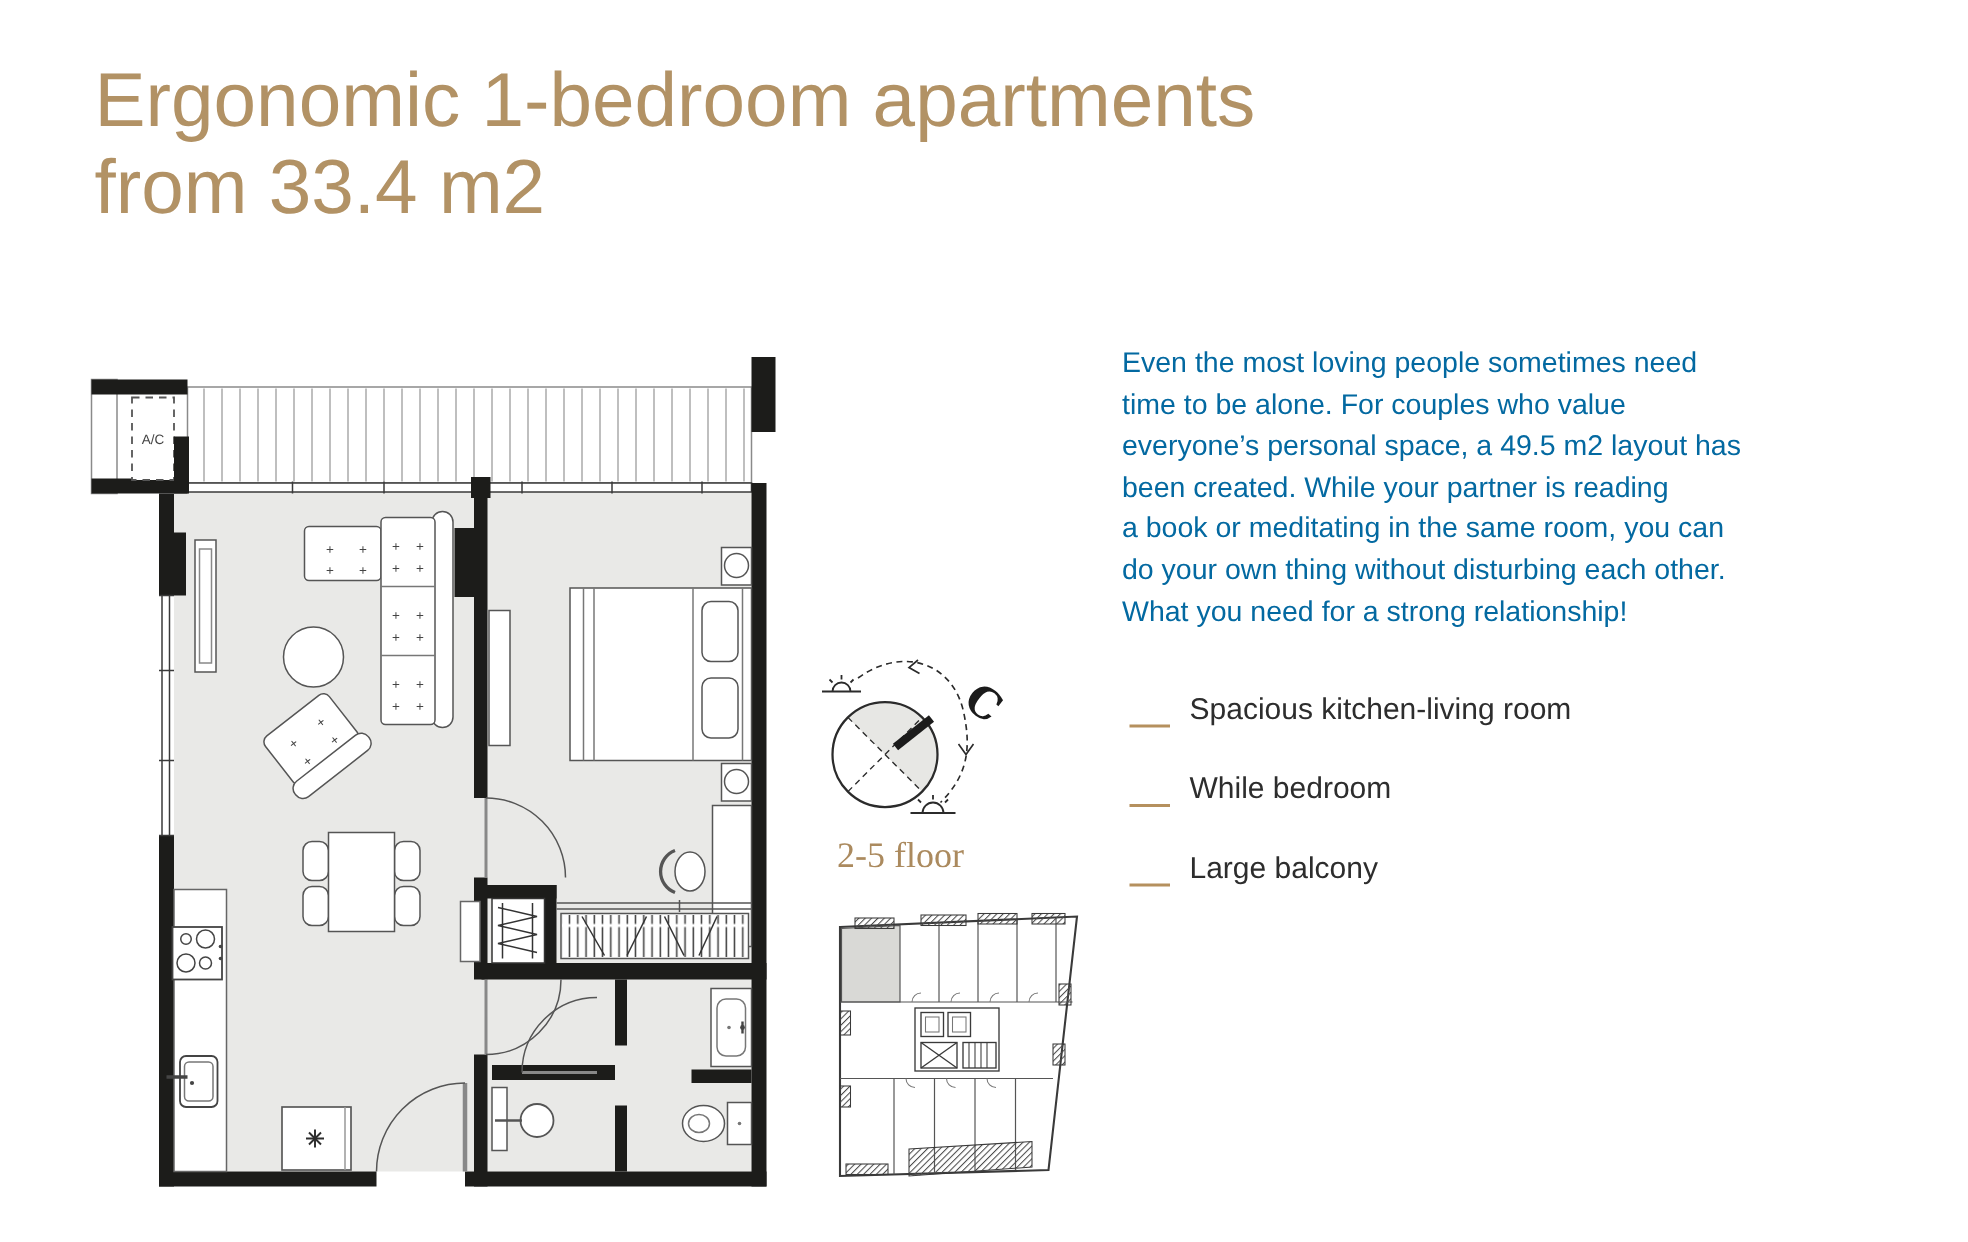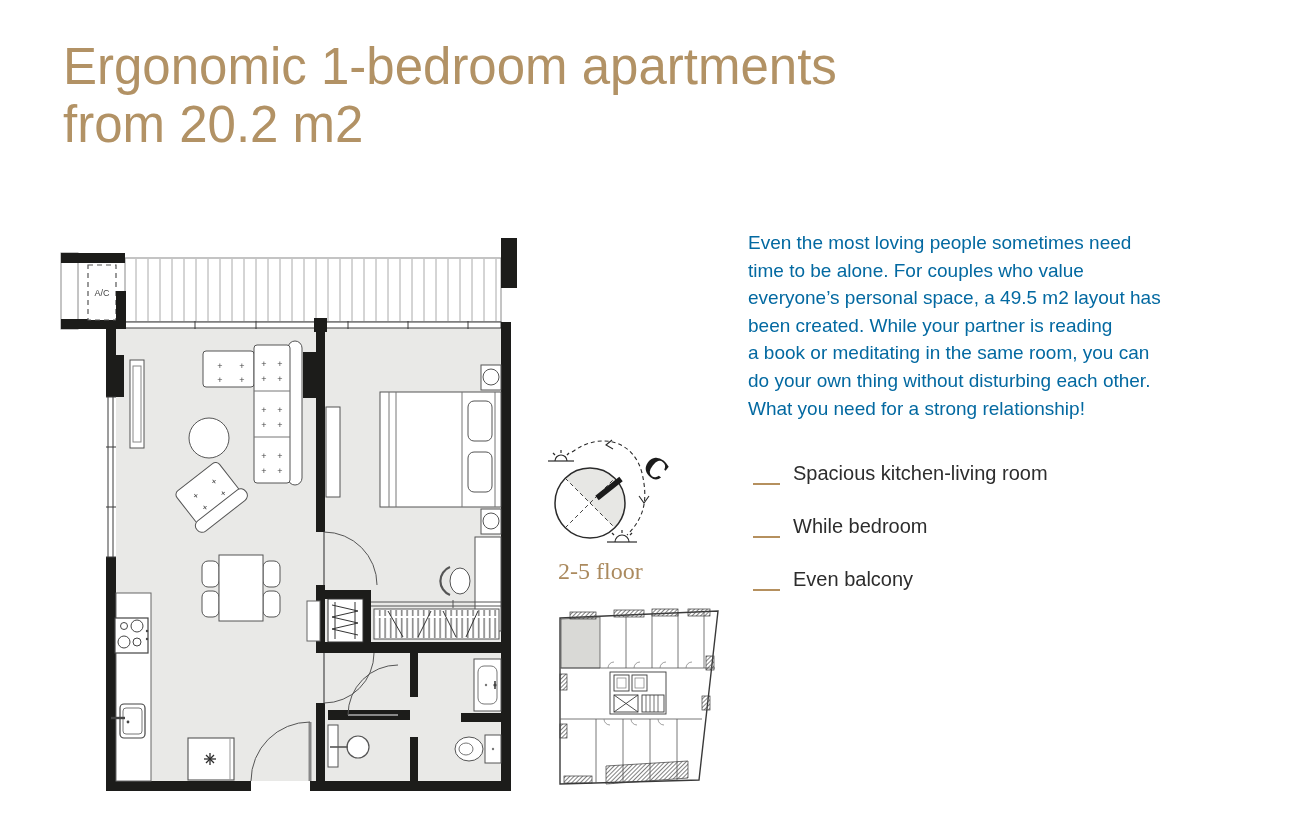--- a/index.html
+++ b/index.html
@@ -17,42 +17,42 @@
   .floor-label{position:absolute;left:558px;top:558px;font-family:"Liberation Serif",serif;
                font-size:24px;color:#ab8a5e;}
   .miniplan-wrap{position:absolute;left:548px;top:598px;}
 </style>
 </head>
 <body>
 
 <div class="page">
 
   <h1 class="title"><span>Ergonomic 1-bedroom apartments</span><br>
-  <span>from 20.2 m2</span></h1>
+  <span>from 33.4 m2</span></h1>
 
   <div class="desc">Even the most loving people sometimes need
 time to be alone. For couples who value
 everyone’s personal space, a 49.5 m2 layout has
 been created. While your partner is reading
 a book or meditating in the same room, you can
 do your own thing without disturbing each other.
 What you need for a strong relationship!</div>
 
   <div class="features">
     <div class="feature">
       <span class="dash"></span>
       <span>Spacious kitchen-living room</span>
     </div>
     <div class="feature">
       <span class="dash"></span>
       <span>While bedroom</span>
     </div>
     <div class="feature">
       <span class="dash"></span>
-      <span>Even balcony</span>
+      <span>Large balcony</span>
     </div>
   </div>
 
   <div class="plan-wrap">
   <svg width="470" height="580" viewBox="0 0 470 580" xmlns="http://www.w3.org/2000/svg">
     <defs>
       <pattern id="balc" patternUnits="userSpaceOnUse" width="12" height="64">
         <line x1="6" y1="0" x2="6" y2="64" stroke="#aaaaaa" stroke-width="1"></line>
       </pattern>
       <pattern id="wticks" patternUnits="userSpaceOnUse" width="5.5" height="28">

